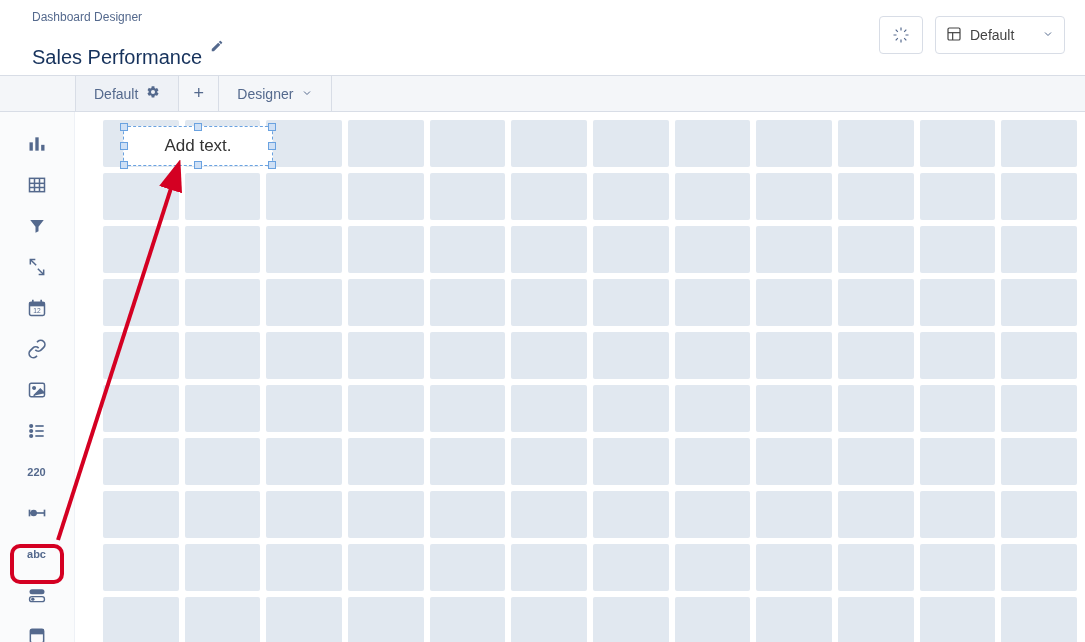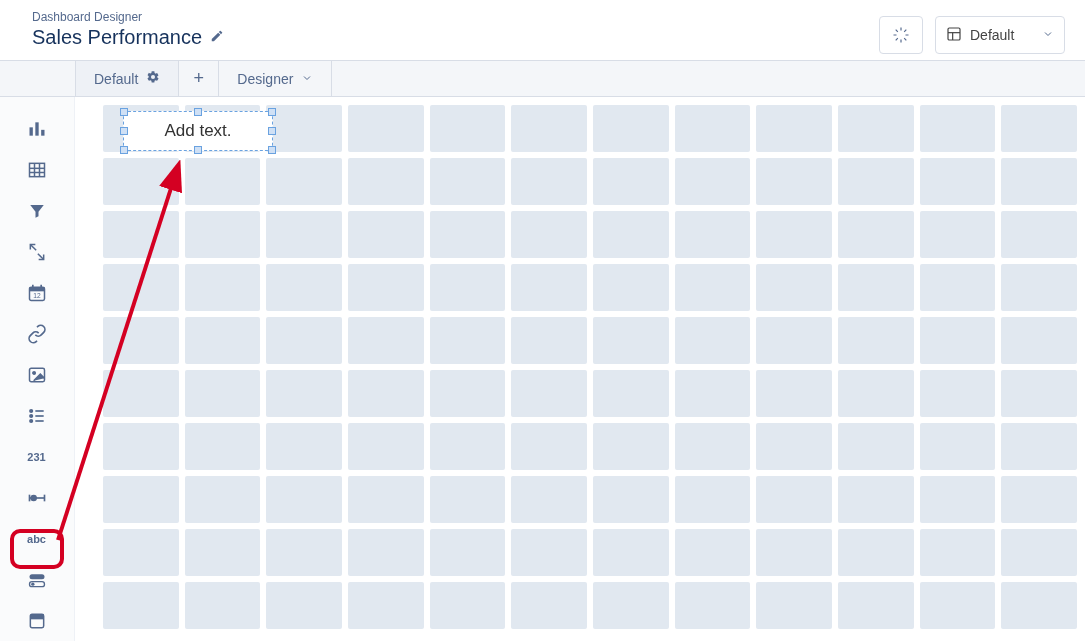--- a/index.html
+++ b/index.html
@@ -23,21 +23,21 @@
     justify-content: space-between;
     gap: 48px;
   }
   .header-left { display: flex; flex-direction: column; }
   .breadcrumb {
     font-size: 12px;
     color: #54698d;
     margin-bottom: 2px;
   }
   .title-row { display: flex; align-items: center; gap: 8px; }
-  .page-title { font-size: 20px; font-weight: 500; color: #16325c; }
+  .page-title { font-size: 20px; font-weight: 500; color: #16325c; margin-top: 20px; }
   .edit-ic { color: #54698d; }
   .header-right { display: flex; gap: 12px; align-items: center; padding-top: 6px; }
   .icon-btn {
     width: 44px; height: 38px;
     border: 1px solid #d8dde6; border-radius: 4px;
     background: #fff; display: flex; align-items: center; justify-content: center;
     color: #54698d; cursor: pointer;
   }
   .layout-select {
     height: 38px; min-width: 130px;
@@ -296,21 +296,21 @@
           <circle cx="5" cy="6" r="1.5" fill="currentColor"></circle>
           <line x1="10" y1="6" x2="20" y2="6"></line>
           <circle cx="5" cy="12" r="1.5" fill="currentColor"></circle>
           <line x1="10" y1="12" x2="20" y2="12"></line>
           <circle cx="5" cy="18" r="1.5" fill="currentColor"></circle>
           <line x1="10" y1="18" x2="20" y2="18"></line>
         </svg>
     </div>
 
     <div class="sb-item">
-      <span class="txt-ic">231</span>
+      <span class="txt-ic">220</span>
     </div>
 
     <div class="sb-item">
       <svg width="22" height="20" viewBox="0 0 24 24" fill="none" stroke="currentColor" stroke-width="2">
           <line x1="3" y1="12" x2="21" y2="12"></line>
           <circle cx="8" cy="12" r="3" fill="currentColor"></circle>
           <line x1="3" y1="8" x2="3" y2="16"></line>
           <line x1="21" y1="8" x2="21" y2="16"></line>
         </svg>
     </div>

